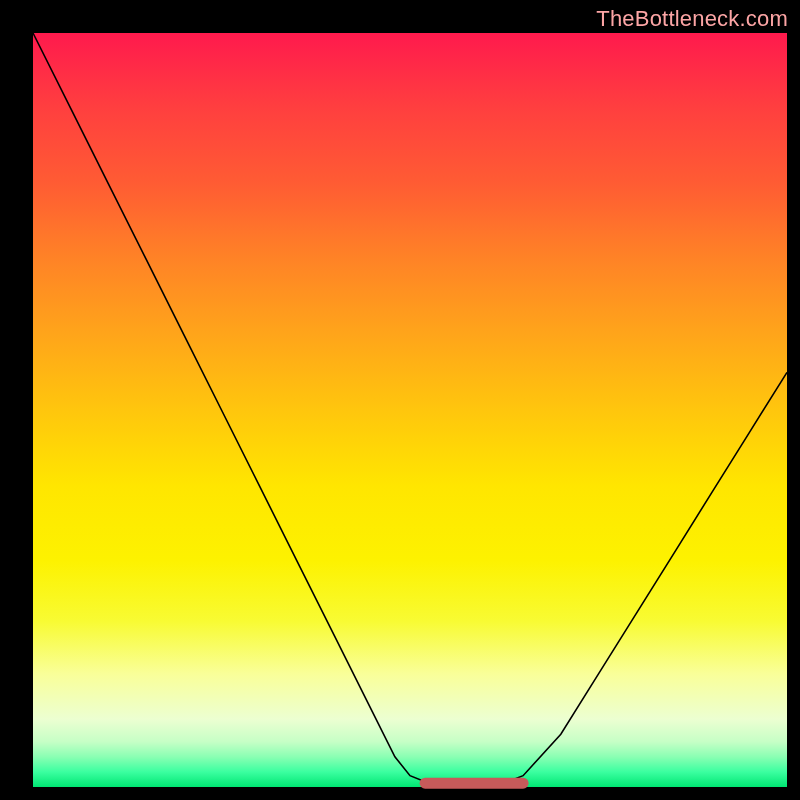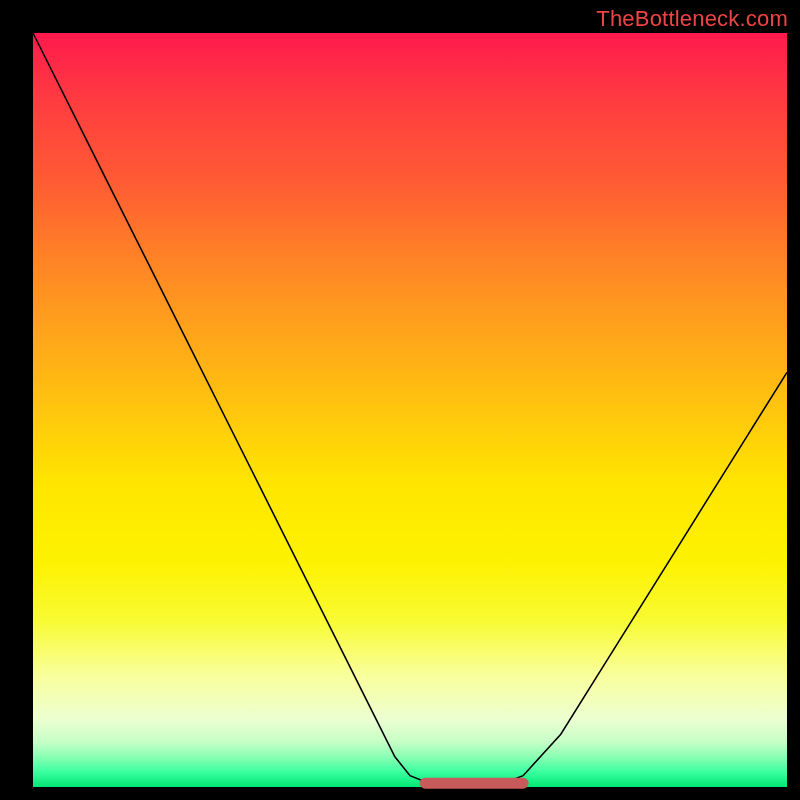--- a/index.html
+++ b/index.html
@@ -34,21 +34,21 @@
       #3bffa0 98%,
       #00e673 100%
     );
   }
   .watermark {
     position: absolute;
     top: 6px;
     right: 12px;
     font-size: 22px;
     font-weight: 500;
-    color: #ef4444;
+    color: #fca5a5;
     letter-spacing: 0.2px;
   }
   svg.curve {
     position: absolute;
     left: 0;
     top: 0;
     width: 754px;
     height: 754px;
     overflow: visible;
   }

